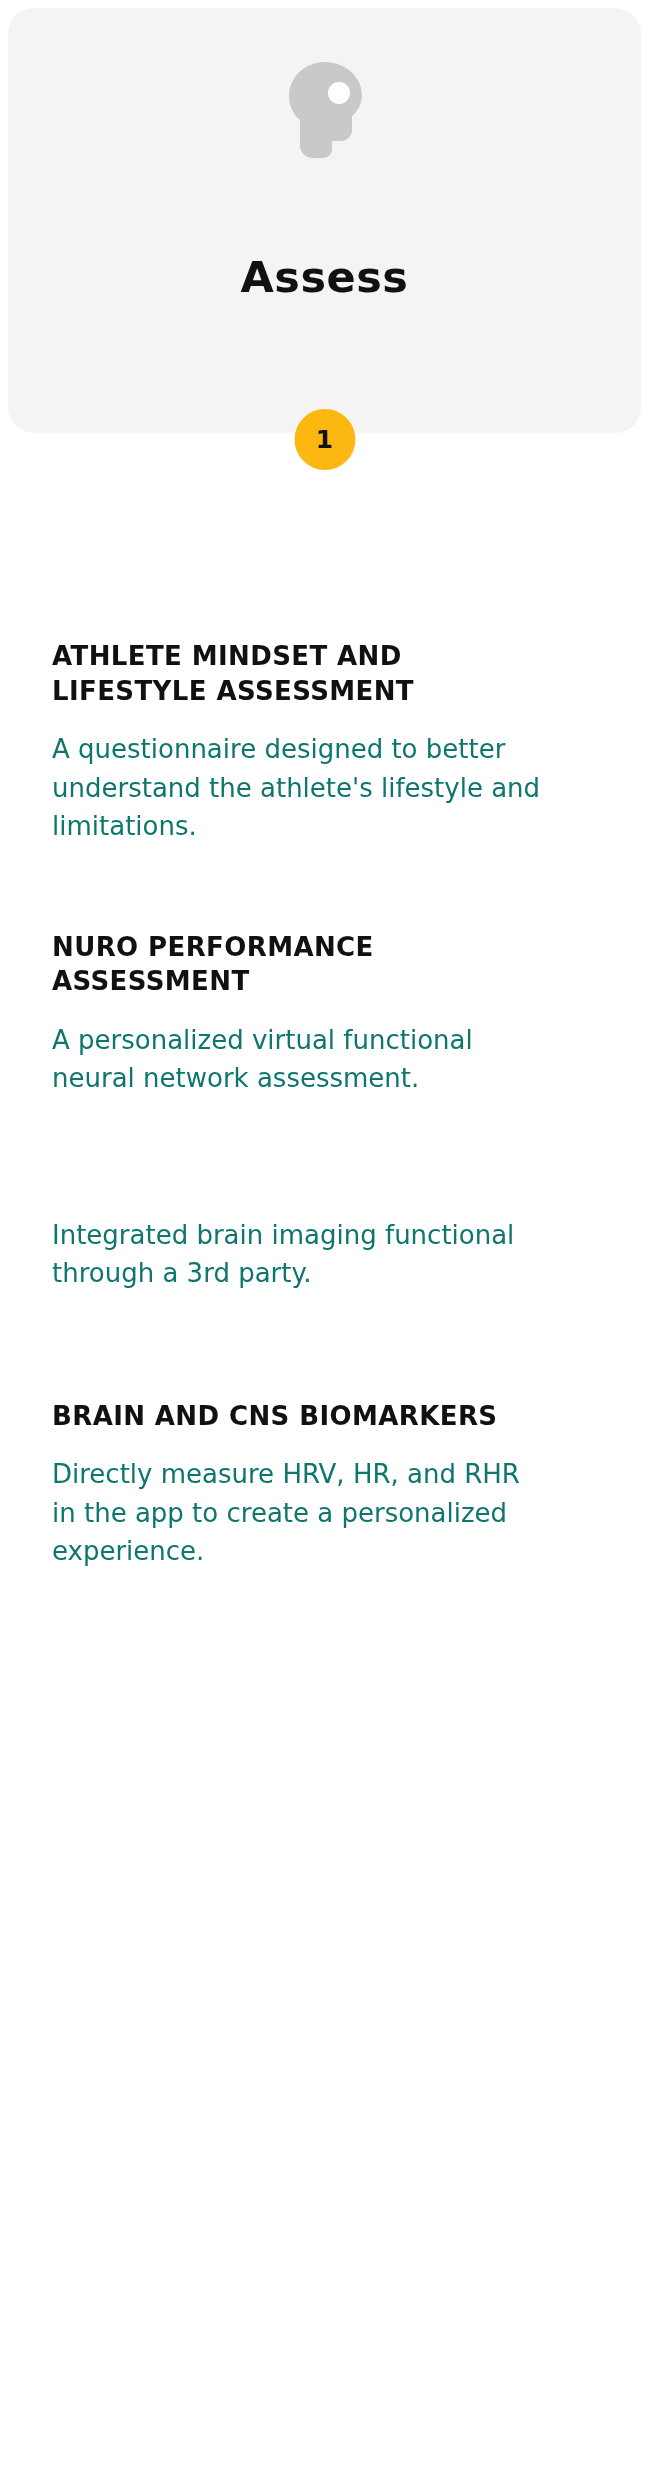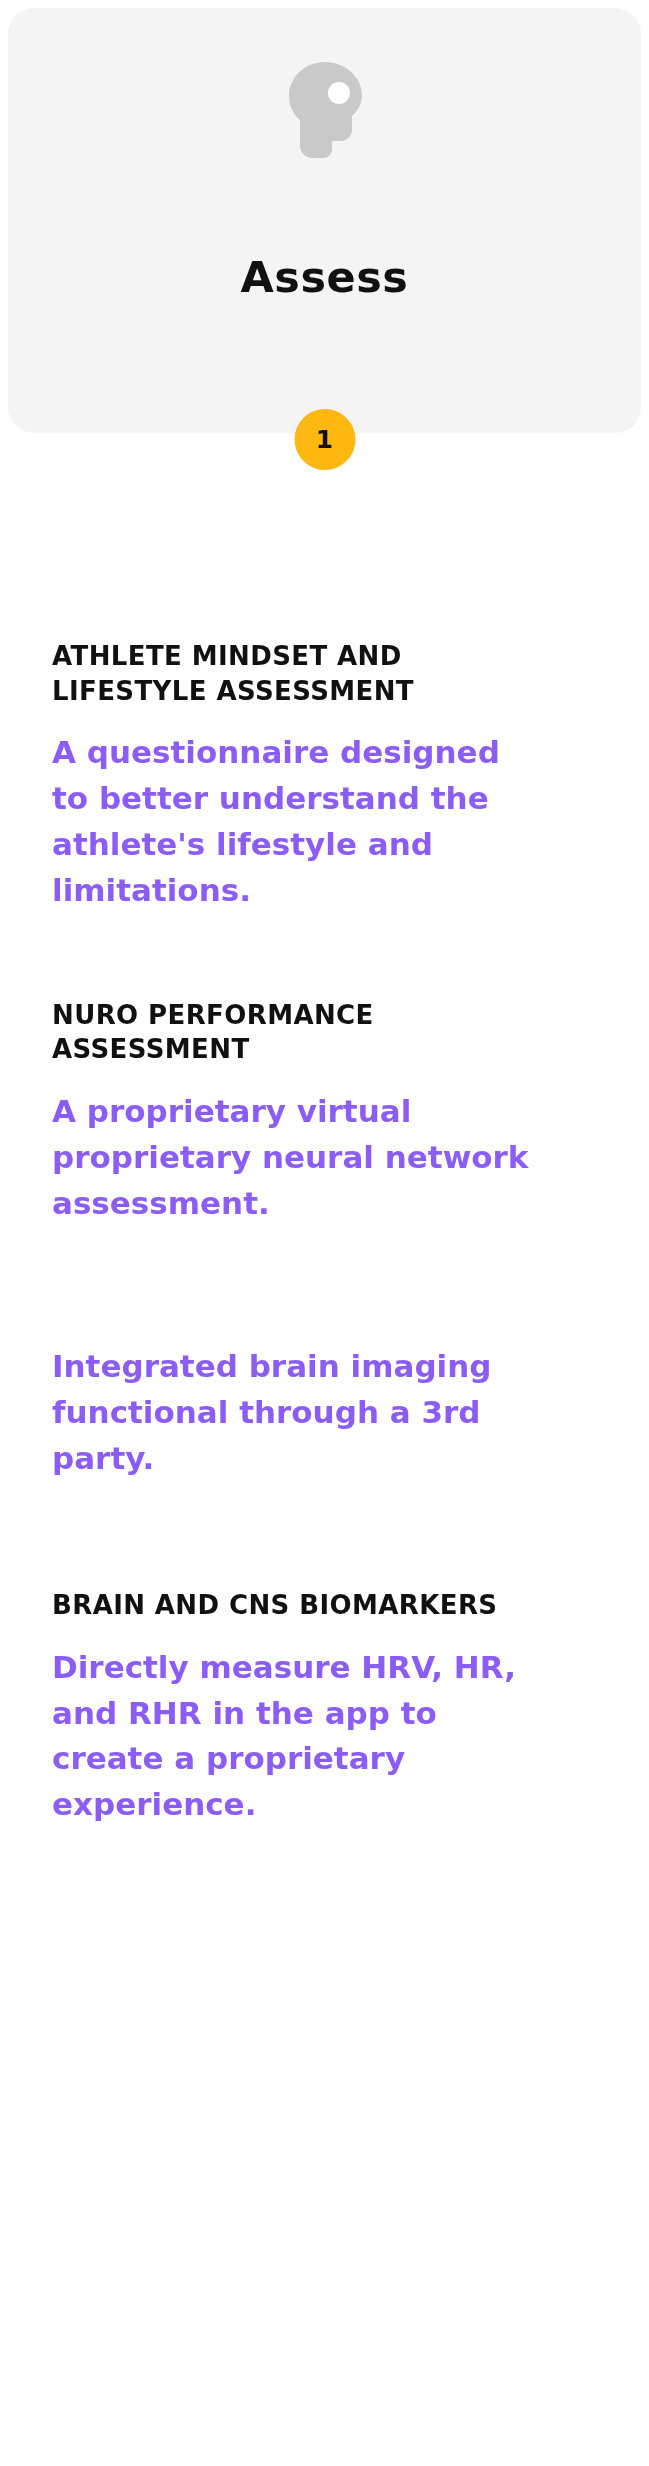--- a/index.html
+++ b/index.html
@@ -79,25 +79,25 @@
   .item-title {
     font-size: 26px;
     font-weight: bold;
     letter-spacing: 0.4px;
     line-height: 1.33;
     color: #111111;
     margin: 0 0 22px 0;
     text-transform: uppercase;
   }
   .item-desc {
-    font-size: 31px;
+    font-size: 26px;
     line-height: 1.48;
-    color: #8b5cf6;
+    color: #0f766e;
     margin: 0;
-    font-weight: 700;
+    font-weight: 400;
   }
   .gap-1 { height: 84px; }
   .gap-2 { height: 118px; }
   .gap-3 { height: 106px; }
 </style>
 </head>
 <body>
 
 <div class="page">
 
@@ -119,30 +119,30 @@
 
     <div class="item">
       <p class="item-title">ATHLETE MINDSET AND LIFESTYLE ASSESSMENT</p>
       <p class="item-desc">A questionnaire designed to better understand the athlete's lifestyle and limitations.</p>
     </div>
 
     <div class="gap-1"></div>
 
     <div class="item">
       <p class="item-title">NURO PERFORMANCE ASSESSMENT</p>
-      <p class="item-desc">A proprietary virtual proprietary neural network assessment.</p>
+      <p class="item-desc">A personalized virtual functional neural network assessment.</p>
     </div>
 
     <div class="gap-2"></div>
 
     <div class="item">
       <p class="item-desc">Integrated brain imaging functional through a 3rd party.</p>
     </div>
 
     <div class="gap-3"></div>
 
     <div class="item">
       <p class="item-title">BRAIN AND CNS BIOMARKERS</p>
-      <p class="item-desc">Directly measure HRV, HR, and RHR in the app to create a proprietary experience.</p>
+      <p class="item-desc">Directly measure HRV, HR, and RHR in the app to create a personalized experience.</p>
     </div>
 
   </div>
 </div>
 
 </body></html>

